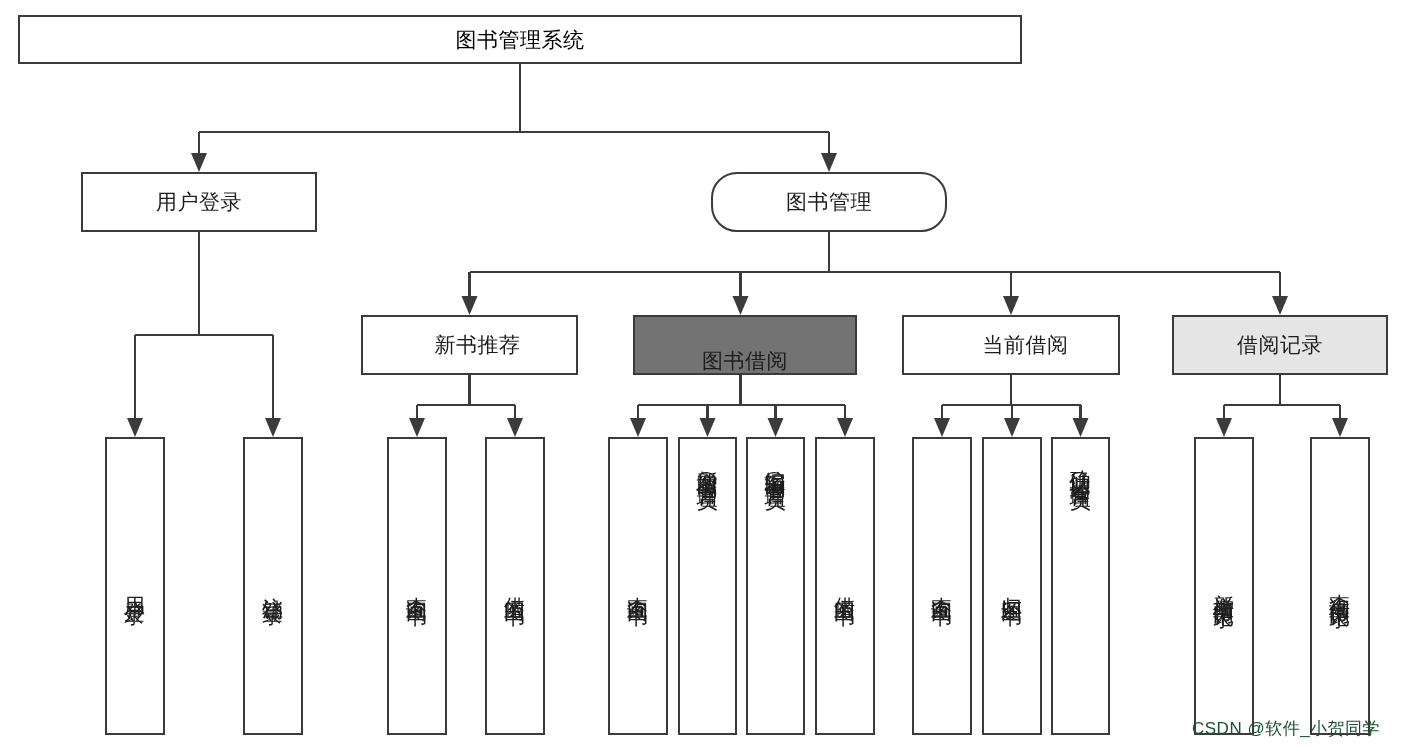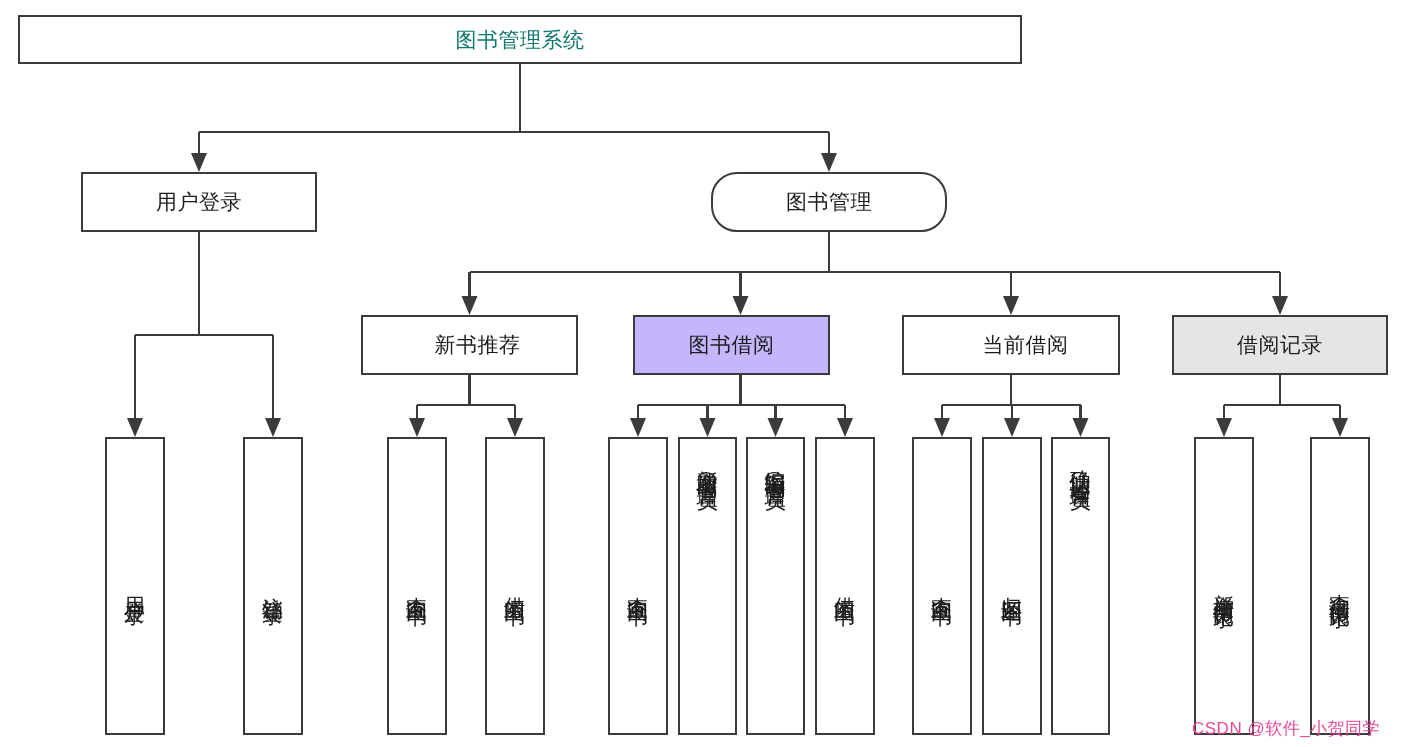--- a/index.html
+++ b/index.html
@@ -127,32 +127,32 @@
       <path d="M 1072.5 418 L 1088.5 418 L 1080.5 437 Z" fill="#3b3b3b"></path>
       <line x1="1280" y1="375" x2="1280" y2="405" stroke="#3b3b3b" stroke-width="2.5" shape-rendering="crispEdges"></line>
       <line x1="1224" y1="405" x2="1340" y2="405" stroke="#3b3b3b" stroke-width="2.5" shape-rendering="crispEdges"></line>
       <line x1="1224" y1="405" x2="1224" y2="419" stroke="#3b3b3b" stroke-width="2.5" shape-rendering="crispEdges"></line>
       <path d="M 1216 418 L 1232 418 L 1224 437 Z" fill="#3b3b3b"></path>
       <line x1="1340" y1="405" x2="1340" y2="419" stroke="#3b3b3b" stroke-width="2.5" shape-rendering="crispEdges"></line>
       <path d="M 1332 418 L 1348 418 L 1340 437 Z" fill="#3b3b3b"></path>
     </svg>
   <div id="node-layer">
       <div class="node-box" style="left: 18px; top: 15px; width: 1004px; height: 49px; border-color: rgb(59, 59, 59); background: rgb(255, 255, 255);">
-        <span class="node-label" style="color: #0f766e;">图书管理系统</span>
+        <span class="node-label" style="color: #000000;">图书管理系统</span>
       </div>
       <div class="node-box" style="left: 81px; top: 172px; width: 236px; height: 60px; border-color: rgb(59, 59, 59); background: rgb(255, 255, 255);">
         <span class="node-label" style="color: rgb(29, 29, 29);">用户登录</span>
       </div>
       <div class="node-box" style="left: 711px; top: 172px; width: 236px; height: 60px; border-color: rgb(59, 59, 59); background: rgb(255, 255, 255); border-radius: 26px;">
         <span class="node-label" style="color: rgb(29, 29, 29);">图书管理</span>
       </div>
       <div class="node-box" style="left: 361px; top: 315px; width: 217px; height: 60px; border-color: rgb(59, 59, 59); background: rgb(255, 255, 255); padding-left: 16px;">
         <span class="node-label" style="color: rgb(29, 29, 29);">新书推荐</span>
       </div>
-      <div class="node-box" style="left: 633px; top: 315px; width: 197px; height: 60px; border-color: rgb(59, 59, 59); background: #c4b5fd;">
+      <div class="node-box" style="left: 633px; top: 315px; width: 224px; height: 60px; border-color: rgb(59, 59, 59); background: #737373; align-items: flex-end;">
         <span class="node-label" style="color: rgb(29, 29, 29);">图书借阅</span>
       </div>
       <div class="node-box" style="left: 902px; top: 315px; width: 218px; height: 60px; border-color: rgb(59, 59, 59); background: rgb(255, 255, 255); padding-left: 29px;">
         <span class="node-label" style="color: rgb(29, 29, 29);">当前借阅</span>
       </div>
       <div class="node-box" style="left: 1172px; top: 315px; width: 216px; height: 60px; border-color: rgb(59, 59, 59); background: #e5e5e5;">
         <span class="node-label" style="color: rgb(29, 29, 29);">借阅记录</span>
       </div>
       <div class="node-box vertical centered" style="left: 105px; top: 437px; width: 60px; height: 298px; border-color: rgb(59, 59, 59); background: rgb(255, 255, 255);">
         <span class="node-label" style="color: rgb(29, 29, 29);">用户登录</span>
@@ -187,14 +187,14 @@
       <div class="node-box vertical" style="left: 1051px; top: 437px; width: 59px; height: 298px; border-color: rgb(59, 59, 59); background: rgb(255, 255, 255);">
         <span class="node-label" style="color: rgb(29, 29, 29);">确认归还（管理员）</span>
       </div>
       <div class="node-box vertical centered" style="left: 1194px; top: 437px; width: 60px; height: 298px; border-color: rgb(59, 59, 59); background: rgb(255, 255, 255);">
         <span class="node-label" style="color: rgb(29, 29, 29);">新增借阅记录</span>
       </div>
       <div class="node-box vertical centered" style="left: 1310px; top: 437px; width: 60px; height: 298px; border-color: rgb(59, 59, 59); background: rgb(255, 255, 255);">
         <span class="node-label" style="color: rgb(29, 29, 29);">查询借阅记录</span>
       </div>
     </div>
-  <div class="watermark" style="left: 1192px; top: 717px; color: #ec4899;">CSDN @软件_小贺同学</div>
+  <div class="watermark" style="left: 1192px; top: 717px; color: #14532d;">CSDN @软件_小贺同学</div>
 </div>
 
 </body></html>

